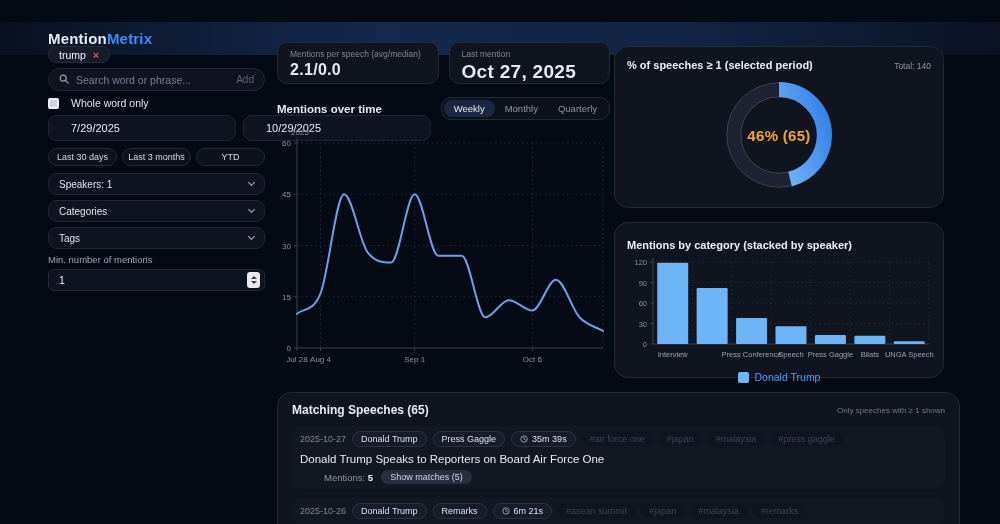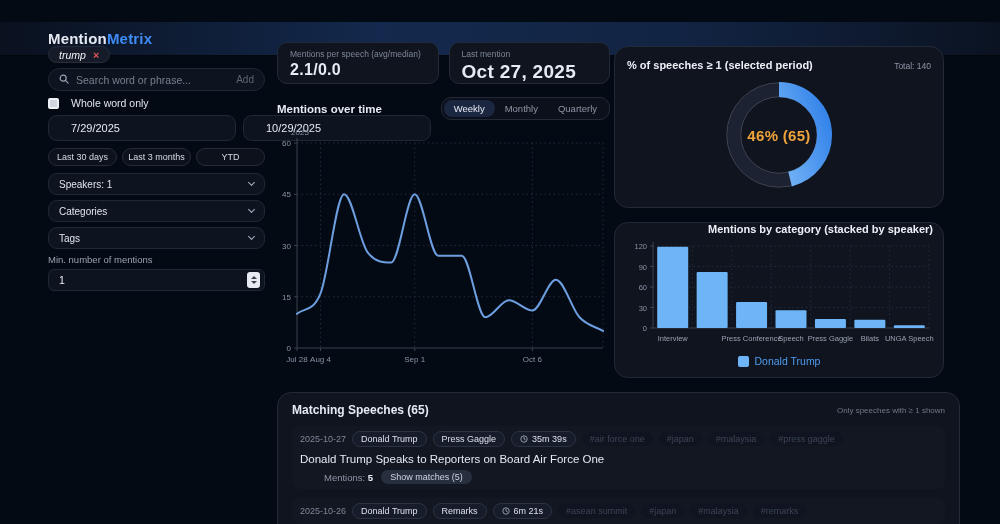--- a/index.html
+++ b/index.html
@@ -21,21 +21,21 @@
     display:flex; align-items:center; padding-left:48px;margin-top:22px;
   }
   .logo { font-size:15px; font-weight:bold; letter-spacing:.2px; }
   .logo .accent { color:#3f8cf6; }
 
   
   .sidebar { position:absolute; left:48px; top:46px; width:217px; }
   .term-chip {
     display:inline-flex; align-items:center; gap:7px;
     background:#151b28; border:1px solid #252d3c; border-radius:9px;
-    padding:2px 10px; height:17px; font-size:10.5px; color:#eef1f6; margin-bottom:5px;font-style:italic;
+    padding:2px 10px; height:17px; font-size:10.5px; color:#eef1f6; margin-bottom:5px;
   }
   .term-chip .x { color:#e15656; font-weight:bold; font-size:11px; cursor:pointer; }
   .search-box {
     display:flex; align-items:center; gap:7px; height:23px;
     background:#0e141f; border:1px solid #202836; border-radius:12px;
     padding:0 10px; margin-bottom:6px;
   }
   .search-box input {
     flex:1; background:transparent; border:none; outline:none;
     color:#dfe4ee; font-size:10.5px; font-family:inherit;
@@ -94,21 +94,21 @@
   .card { background:#0f141e; border:1px solid #222a39; border-radius:14px; }
   .donut-card { height:162px; padding:12px; position:relative; }
   .card-head { display:flex; justify-content:space-between; align-items:baseline; }
   .card-title { font-size:11px; font-weight:bold; color:#edf0f6; }
   .card-sub { font-size:8.5px; color:#8d96a8; }
   .donut-wrap { position:relative; width:116px; height:116px; margin:6px auto 0; }
   .donut-center {
     position:absolute; inset:0; display:flex; align-items:center; justify-content:center;
     font-size:15px; font-weight:bold; color:#f0a43c; letter-spacing:.3px;
   }
-  .bar-card { margin-top:14px; height:156px; padding:0 10px 8px 10px;text-align:right; }
+  .bar-card { margin-top:14px; height:156px; padding:16px 10px 8px 10px; }
   .bar-card .card-title { padding-left:2px; }
   .legend-row { display:flex; align-items:center; justify-content:center; gap:6px; margin-top:1px; }
   .legend-swatch { width:11px; height:11px; border-radius:2px; }
   .legend-label { font-size:10.5px; color:#4f9cf0; }
 
   
   .speeches-card { position:absolute; left:277px; top:392px; width:683px; height:180px; padding:10px 14px; }
   .speeches-head { display:flex; justify-content:space-between; align-items:center; }
   .speeches-title { font-size:12px; font-weight:bold; }
   .speeches-note { font-size:8px; color:#6f7888; }

